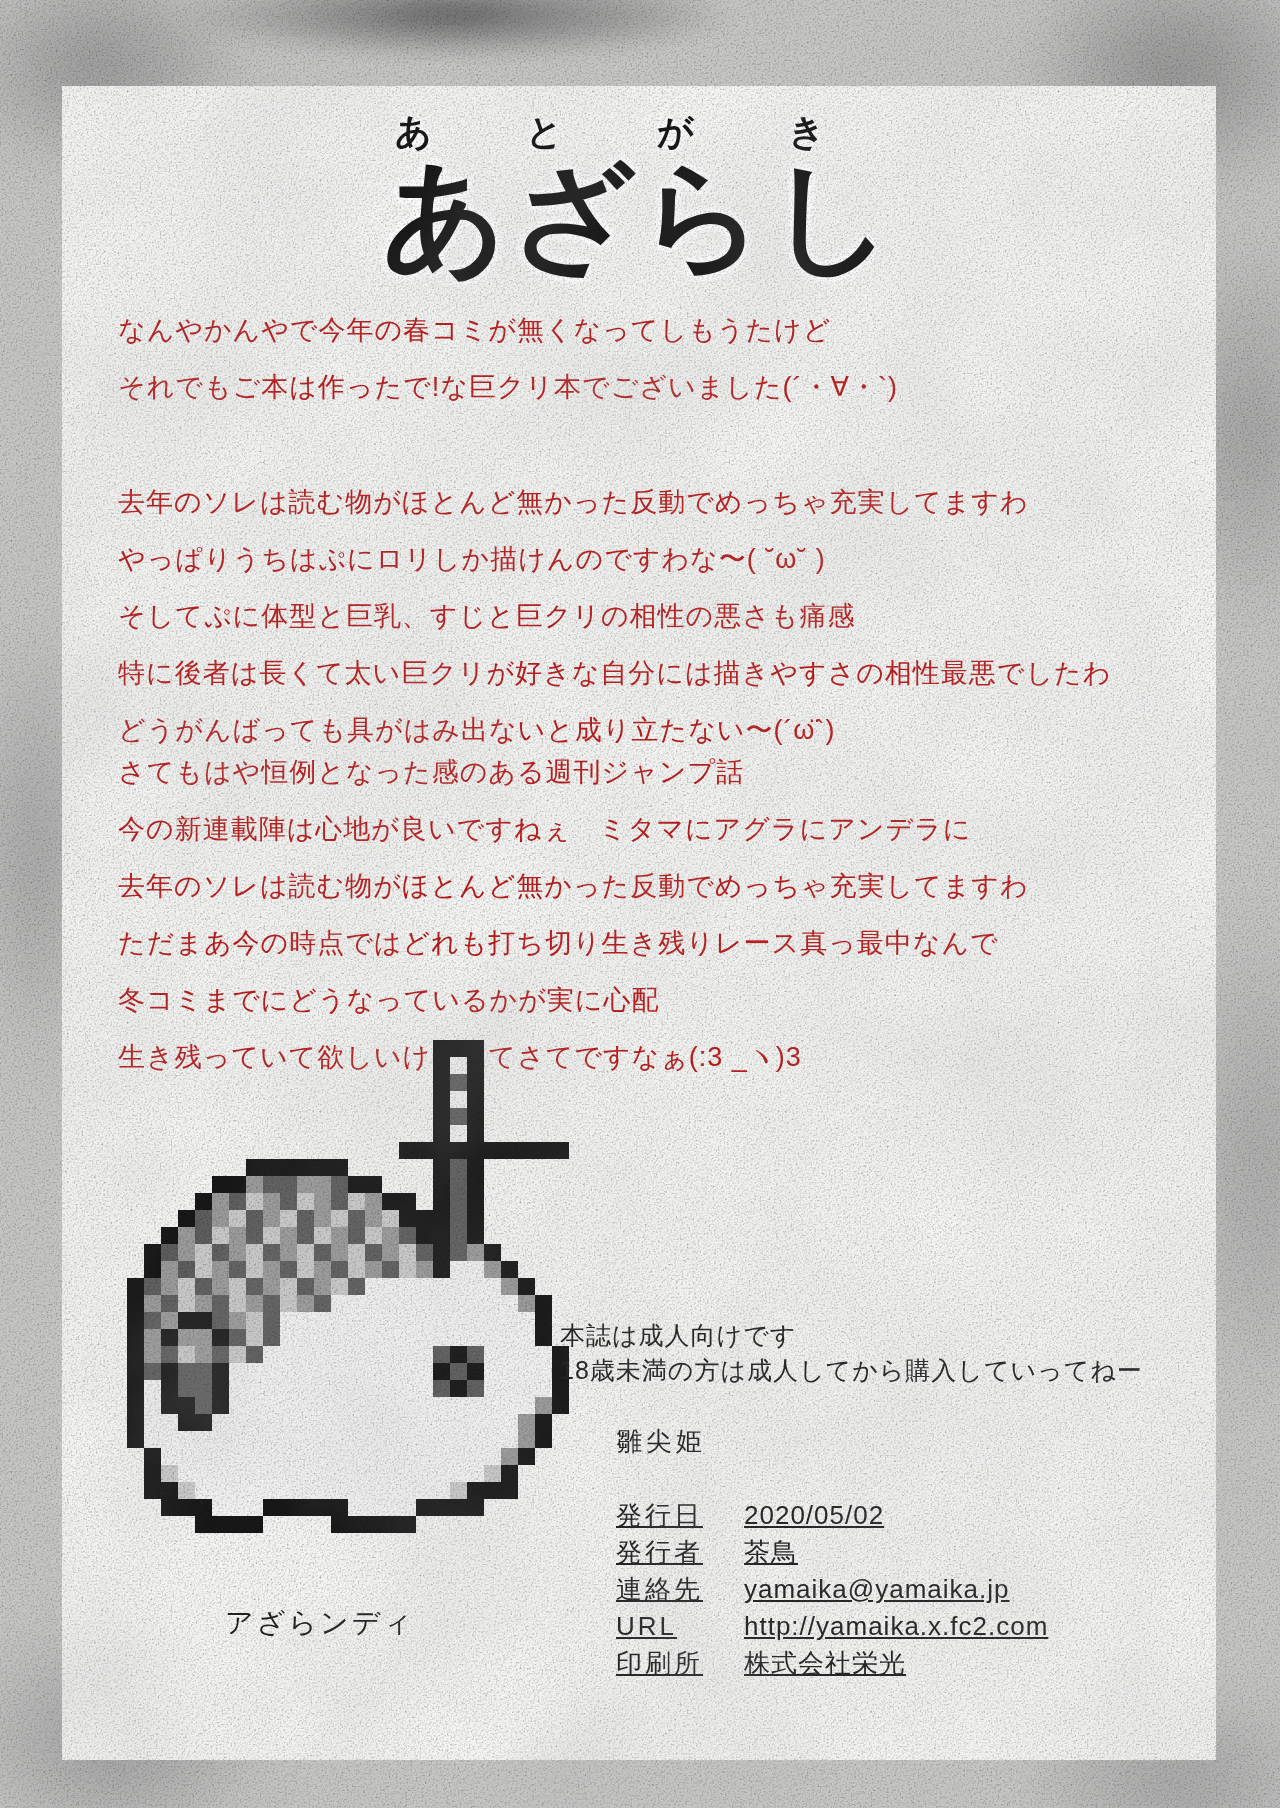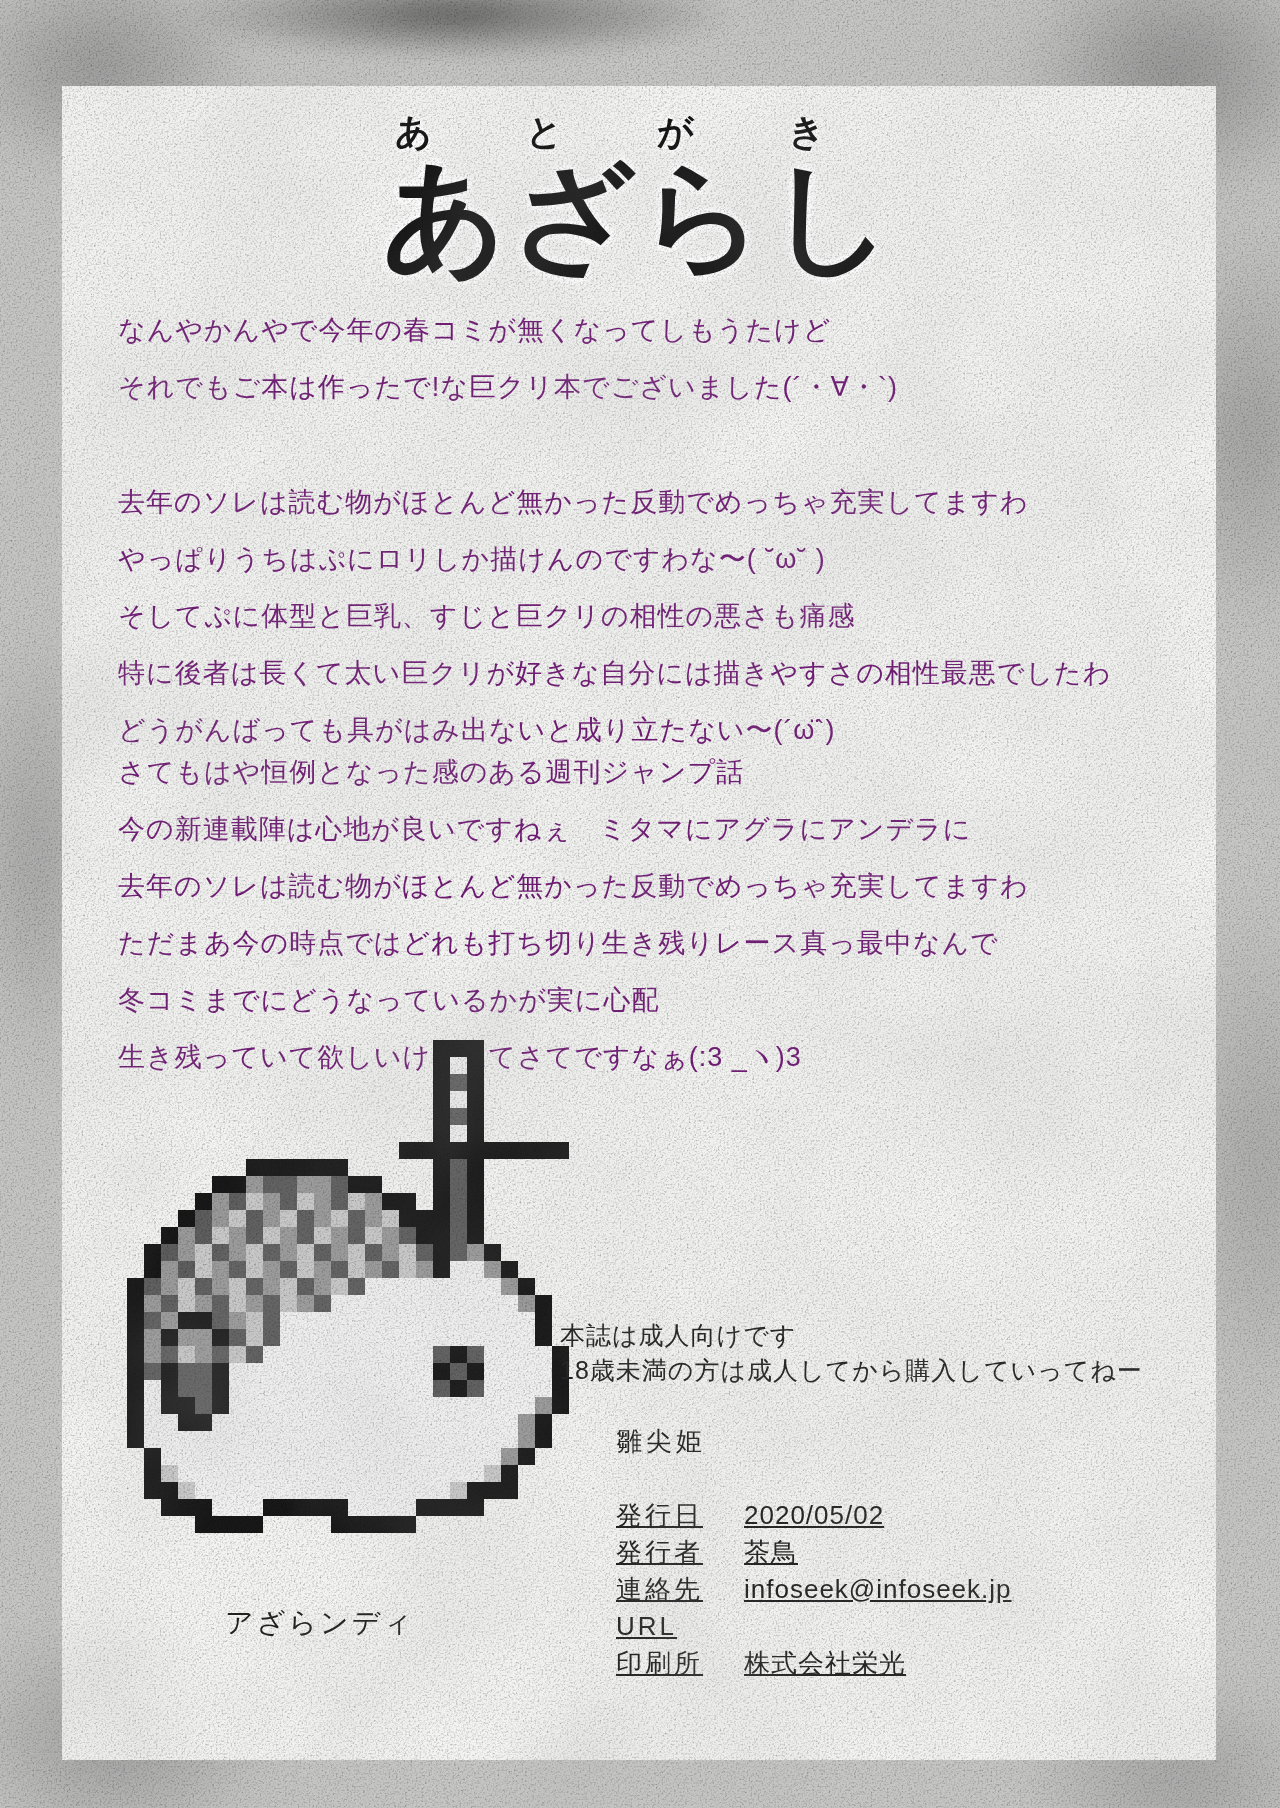--- a/index.html
+++ b/index.html
@@ -35,21 +35,21 @@
     font-size:36px;font-weight:bold;letter-spacing:0;
     text-shadow:0 0 6px #fff,0 0 6px #fff,2px 2px 4px #fff,-2px -2px 4px #fff;
   }
   .big-title{
     margin-top:-8px;
     font-size:122px;font-weight:900;letter-spacing:4px;line-height:1.1;
     text-shadow:0 0 10px #fff,0 0 10px #fff,0 0 14px #fff,3px 3px 6px #fff,-3px -3px 6px #fff,3px -3px 6px #fff,-3px 3px 6px #fff;
   }
 
   
-  .hand{color:#701a75;letter-spacing:1px;}
+  .hand{color:#b91c1c;letter-spacing:1px;}
   .para{position:absolute;left:118px;font-size:27px;line-height:57px;white-space:nowrap;}
   .p1{top:302px;}
   .p2{top:474px;}
   .p3{top:744px;}
 
   .notice{position:absolute;left:560px;top:1146px;font-size:25px;line-height:35px;white-space:nowrap;color:#222;}
   .adult{position:absolute;left:560px;top:1318px;font-size:25px;line-height:35px;white-space:nowrap;color:#222;}
 
   .colophon{position:absolute;left:616px;top:1424px;font-size:26px;color:#222;}
   .book-title{margin-bottom:38px;letter-spacing:4px;}
@@ -995,24 +995,25 @@
         <div class="colo-row">
           <span class="colo-label">発行日</span>
           <span class="colo-value">2020/05/02</span>
         </div>
         <div class="colo-row">
           <span class="colo-label">発行者</span>
           <span class="colo-value">茶鳥</span>
         </div>
         <div class="colo-row">
           <span class="colo-label">連絡先</span>
-          <span class="colo-value">infoseek@infoseek.jp</span>
+          <span class="colo-value">yamaika@yamaika.jp</span>
         </div>
         <div class="colo-row">
           <span class="colo-label">URL</span>
+          <span class="colo-value">http://yamaika.x.fc2.com</span>
         </div>
         <div class="colo-row">
           <span class="colo-label">印刷所</span>
           <span class="colo-value">株式会社栄光</span>
         </div>
       </div>
   </div>
 
   <svg class="noise-layer" width="1280" height="1808" xmlns="http://www.w3.org/2000/svg">
     <filter id="speck" x="0" y="0" width="100%" height="100%">

